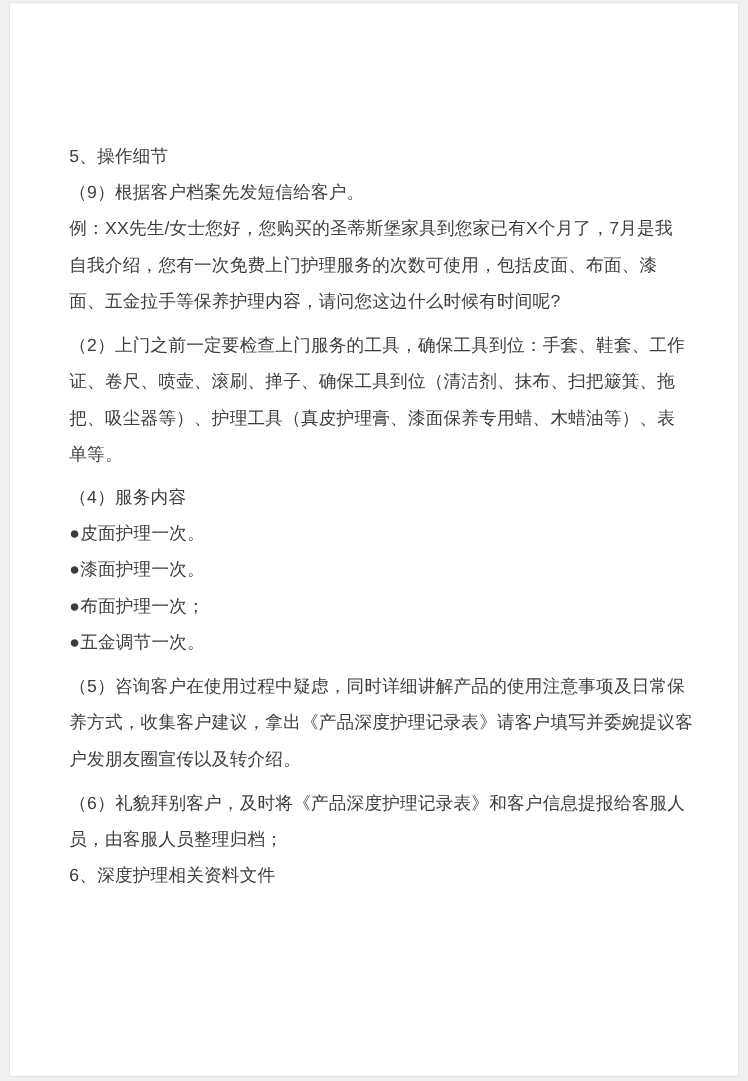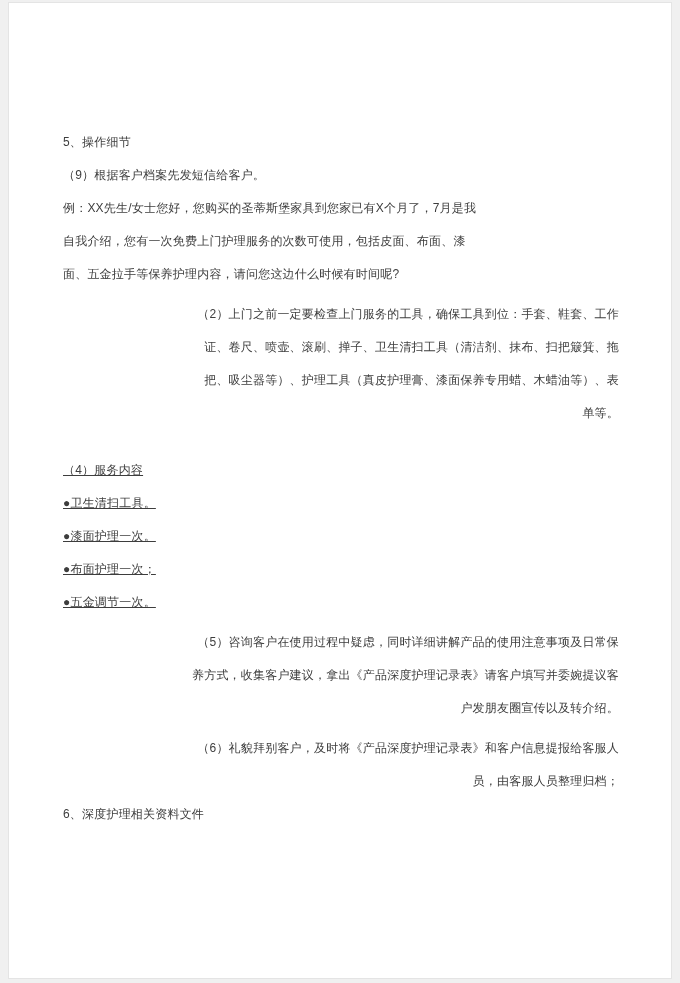--- a/index.html
+++ b/index.html
@@ -20,56 +20,56 @@
     box-sizing: border-box;
     background: #ffffff;
     border: 1px solid #e4e4e4;
   }
   .content {
     position: absolute;
     left: 54px;
     top: 123px;
     right: 52px;
     color: #3d3d3d;
-    font-size: 12px;
+    font-size: 16px;
     line-height: 33px;
     letter-spacing: 0.2px;
   }
   .line { white-space: nowrap; }
   .para { margin: 0; }
-  .gap-s  { margin-top: 7px; text-align: right; }
-  .gap-m  { margin-top: 24px; text-decoration: underline; }
+  .gap-s  { margin-top: 7px; }
+  .gap-m  { margin-top: 6px; }
   .gap-l  { margin-top: 0; }
 </style>
 </head>
 <body>
 
 <div class="paper">
   <div class="content">
 
     <div class="line">5、操作细节</div>
 
     <div class="para">
       <div class="line">（9）根据客户档案先发短信给客户。</div>
       <div class="line">例：XX先生/女士您好，您购买的圣蒂斯堡家具到您家已有X个月了，7月是我</div>
       <div class="line">自我介绍，您有一次免费上门护理服务的次数可使用，包括皮面、布面、漆</div>
       <div class="line">面、五金拉手等保养护理内容，请问您这边什么时候有时间呢?</div>
     </div>
 
     <div class="para gap-s">
       <div class="line">（2）上门之前一定要检查上门服务的工具，确保工具到位：手套、鞋套、工作</div>
-      <div class="line">证、卷尺、喷壶、滚刷、掸子、卫生清扫工具（清洁剂、抹布、扫把簸箕、拖</div>
+      <div class="line">证、卷尺、喷壶、滚刷、掸子、确保工具到位（清洁剂、抹布、扫把簸箕、拖</div>
       <div class="line">把、吸尘器等）、护理工具（真皮护理膏、漆面保养专用蜡、木蜡油等）、表</div>
       <div class="line">单等。</div>
     </div>
 
 
     <div class="para gap-m">
       <div class="line">（4）服务内容</div>
-      <div class="line">●卫生清扫工具。</div>
+      <div class="line">●皮面护理一次。</div>
       <div class="line">●漆面护理一次。</div>
       <div class="line">●布面护理一次；</div>
       <div class="line">●五金调节一次。</div>
     </div>
 
     <div class="para gap-s">
       <div class="line">（5）咨询客户在使用过程中疑虑，同时详细讲解产品的使用注意事项及日常保</div>
       <div class="line">养方式，收集客户建议，拿出《产品深度护理记录表》请客户填写并委婉提议客</div>
       <div class="line">户发朋友圈宣传以及转介绍。</div>
     </div>

